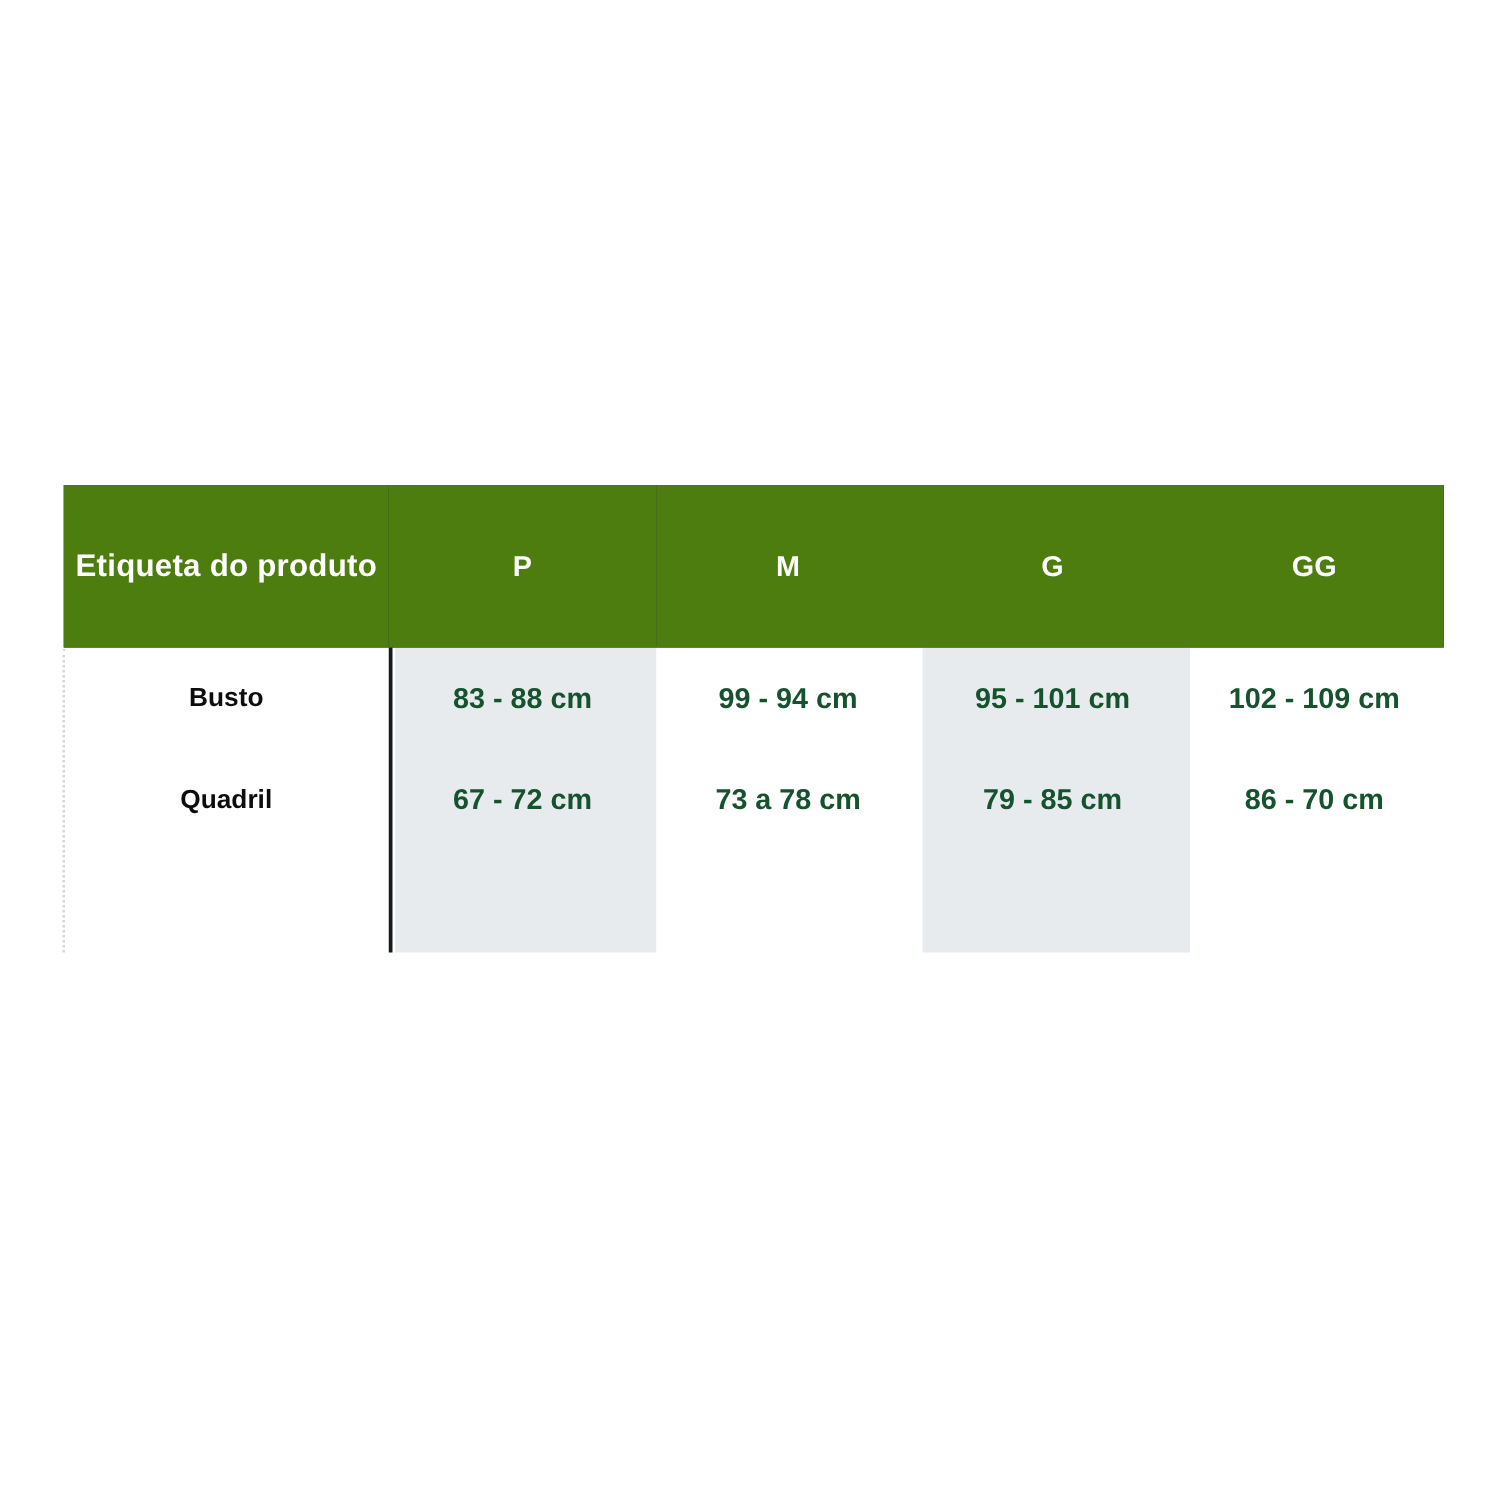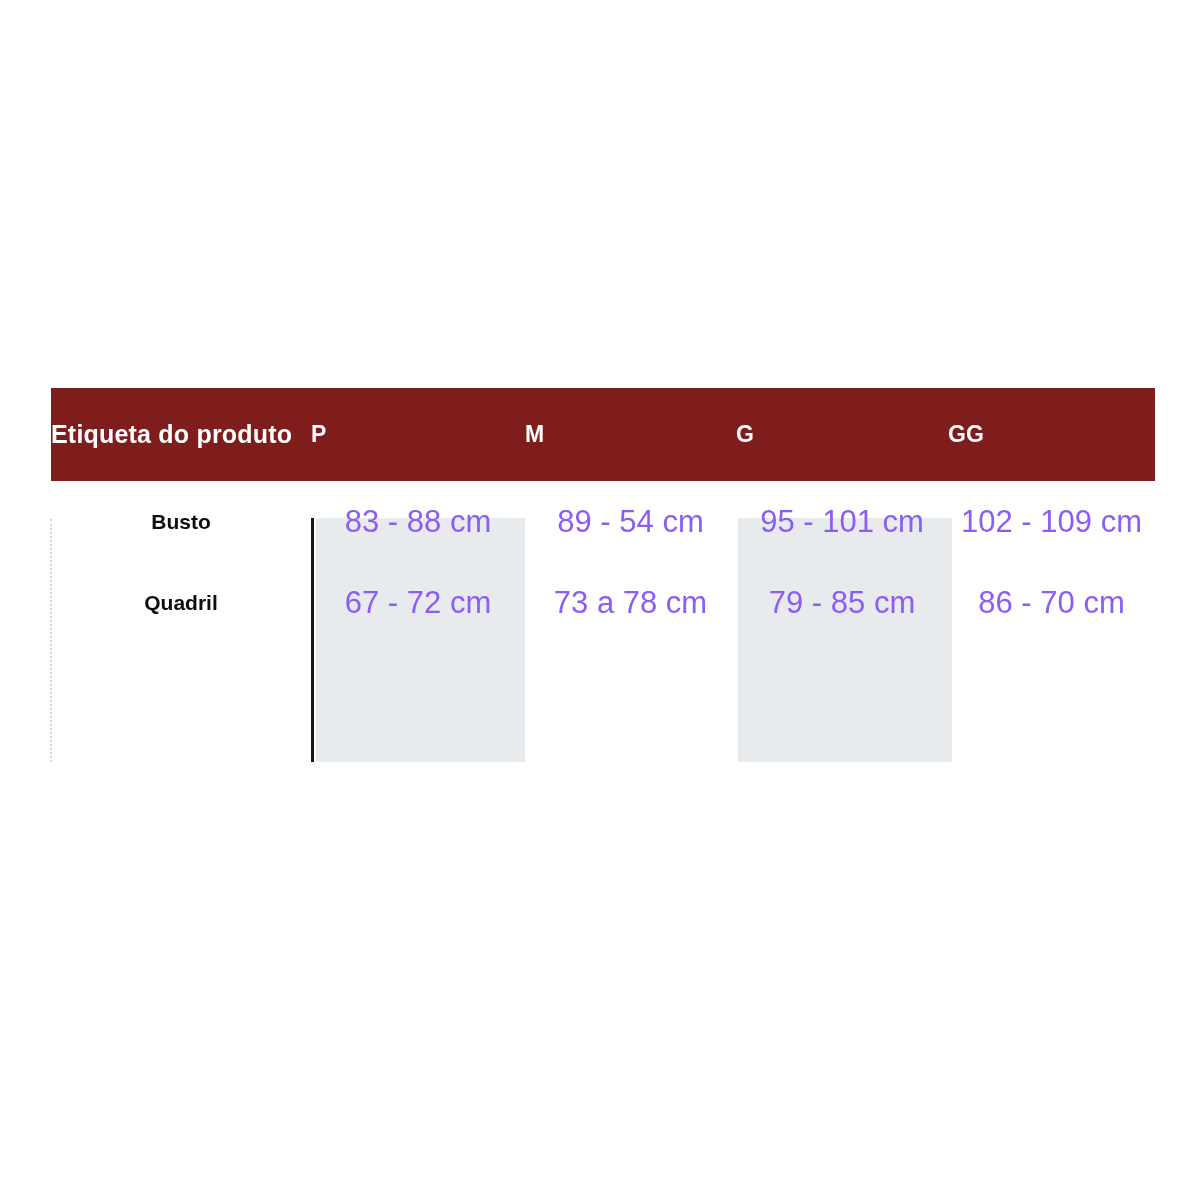--- a/index.html
+++ b/index.html
@@ -71,28 +71,28 @@
     border-collapse: collapse;
     width: 1104px;
     table-layout: fixed;
   }
 
   
   thead tr {
     background: #050505;
   }
   thead th {
-    background: #7f1d1d;
+    background: #4d7c0f;
     color: #ffffff;
     font-weight: bold;
     font-stretch: condensed;
-    text-align: left;
+    text-align: center;
     vertical-align: middle;
     padding: 0;
-    height: 93px;
+    height: 130px;
     letter-spacing: 0.2px;
   }
   th.col-label {
     font-size: 25px;
     line-height: 1.3;
     width: 260px;
   }
   th.col-size {
     font-size: 23px;
   }
@@ -111,24 +111,24 @@
     color: #141414;
     border: none;
   }
   td.row-label {
     font-size: 21px;
     font-weight: bold;
     font-stretch: condensed;
     color: #0d0d0d;
   }
   td.cell-value {
-    font-size: 31px;
-    font-weight: normal;
+    font-size: 23px;
+    font-weight: bold;
     font-stretch: condensed;
-    color: #8b5cf6;
+    color: #14532d;
   }
 </style>
 </head>
 <body>
 
 <div id="canvas">
 
   <div class="size-table">
 
     <div class="band band-p"></div>
@@ -144,21 +144,21 @@
           <th class="col-size col-m">M</th>
           <th class="col-size col-g">G</th>
           <th class="col-size col-gg">GG</th>
         </tr>
       </thead>
       <tbody>
 
         <tr>
           <td class="row-label">Busto</td>
           <td class="cell-value">83 - 88 cm</td>
-          <td class="cell-value">89 - 54 cm</td>
+          <td class="cell-value">99 - 94 cm</td>
           <td class="cell-value">95 - 101 cm</td>
           <td class="cell-value">102 - 109 cm</td>
         </tr>
 
         <tr>
           <td class="row-label">Quadril</td>
           <td class="cell-value">67 - 72 cm</td>
           <td class="cell-value">73 a 78 cm</td>
           <td class="cell-value">79 - 85 cm</td>
           <td class="cell-value">86 - 70 cm</td>

